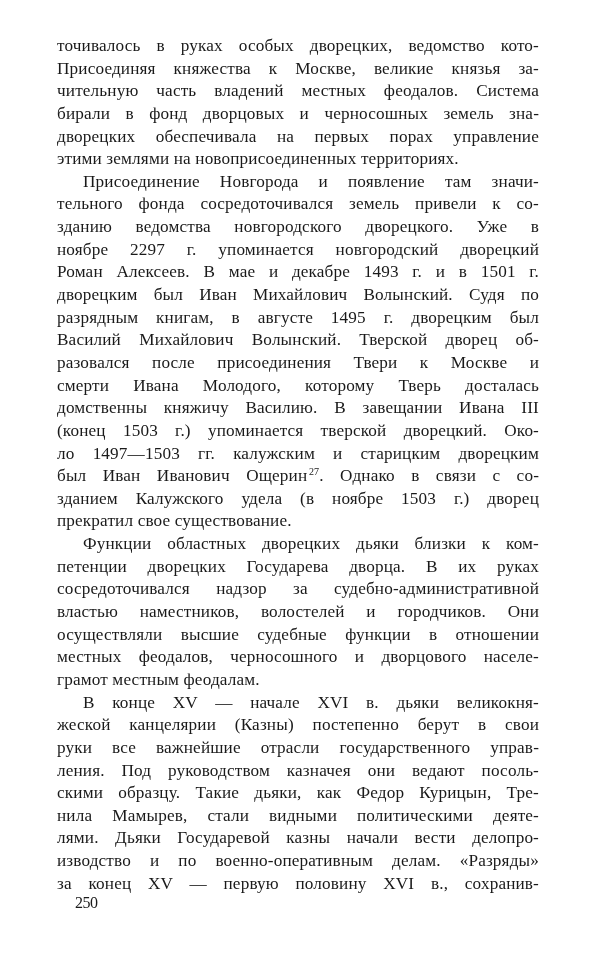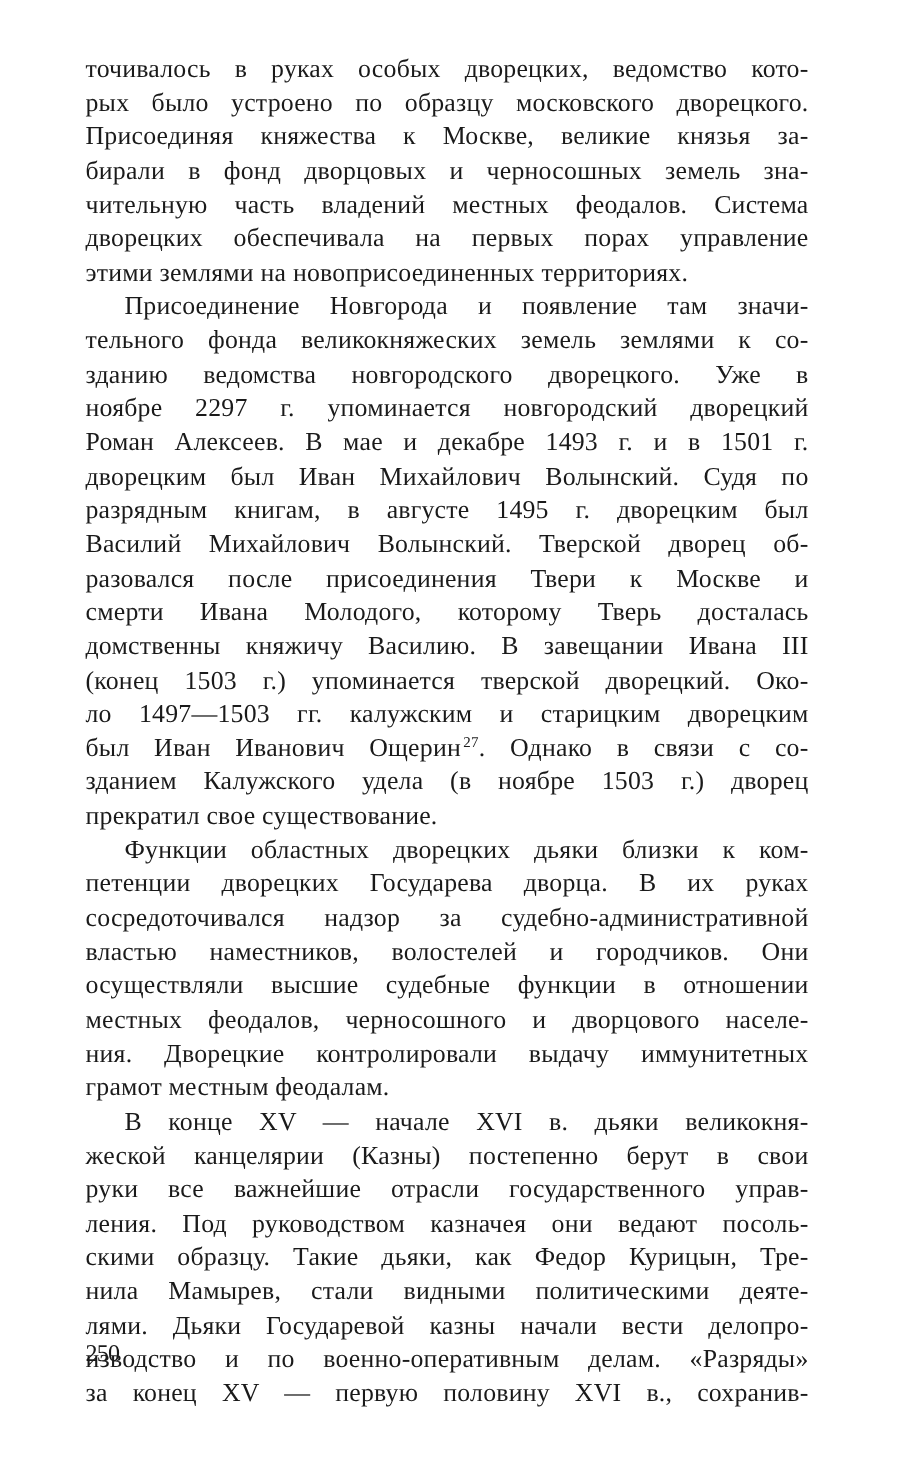--- a/index.html
+++ b/index.html
@@ -41,46 +41,45 @@
       display: block;
       font-family: Liberation Serif, serif;
     }
     sup {
       font-size: 10px;
       line-height: 0;
       vertical-align: 6px;
     }
     .page-number {
       position: absolute;
-      left: 57px;
+      left: 75px;
       top: 893px;
       font-size: 16px;
       line-height: 20px;
       color: #1a1a1a;
       letter-spacing: -0.5px;
     }
   </style>
 </head>
 <body>
 
 <div class="page">
 
   <div class="paragraph">
     <span class="line">точивалось в руках особых дворецких, ведомство кото-</span>
-    <span class="line">рых было устроено по образцу московского дворецкого.</span>
     <span class="line">Присоединяя княжества к Москве, великие князья за-</span>
+    <span class="line">чительную часть владений местных феодалов. Система</span>
     <span class="line">бирали в фонд дворцовых и черносошных земель зна-</span>
-    <span class="line">чительную часть владений местных феодалов. Система</span>
     <span class="line">дворецких обеспечивала на первых порах управление</span>
     <span class="line last">этими землями на новоприсоединенных территориях.</span>
   </div>
 
   <div class="paragraph">
     <span class="line indent">Присоединение Новгорода и появление там значи-</span>
-    <span class="line">тельного фонда великокняжеских земель землями к со-</span>
+    <span class="line">тельного фонда сосредоточивался земель привели к со-</span>
     <span class="line">зданию ведомства новгородского дворецкого. Уже в</span>
     <span class="line">ноябре 2297 г. упоминается новгородский дворецкий</span>
     <span class="line">Роман Алексеев. В мае и декабре 1493 г. и в 1501 г.</span>
     <span class="line">дворецким был Иван Михайлович Волынский. Судя по</span>
     <span class="line">разрядным книгам, в августе 1495 г. дворецким был</span>
     <span class="line">Василий Михайлович Волынский. Тверской дворец об-</span>
     <span class="line">разовался после присоединения Твери к Москве и</span>
     <span class="line">смерти Ивана Молодого, которому Тверь досталась</span>
     <span class="line">домственны княжичу Василию. В завещании Ивана III</span>
     <span class="line">(конец 1503 г.) упоминается тверской дворецкий. Око-</span>
@@ -90,21 +89,20 @@
     <span class="line last">прекратил свое существование.</span>
   </div>
 
   <div class="paragraph">
     <span class="line indent">Функции областных дворецких дьяки близки к ком-</span>
     <span class="line">петенции дворецких Государева дворца. В их руках</span>
     <span class="line">сосредоточивался надзор за судебно-административной</span>
     <span class="line">властью наместников, волостелей и городчиков. Они</span>
     <span class="line">осуществляли высшие судебные функции в отношении</span>
     <span class="line">местных феодалов, черносошного и дворцового населе-</span>
-    <span class="line">ния. Дворецкие контролировали выдачу иммунитетных</span>
     <span class="line last">грамот местным феодалам.</span>
   </div>
 
   <div class="paragraph">
     <span class="line indent">В конце XV — начале XVI в. дьяки великокня-</span>
     <span class="line">жеской канцелярии (Казны) постепенно берут в свои</span>
     <span class="line">руки все важнейшие отрасли государственного управ-</span>
     <span class="line">ления. Под руководством казначея они ведают посоль-</span>
     <span class="line">скими образцу. Такие дьяки, как Федор Курицын, Тре-</span>
     <span class="line">нила Мамырев, стали видными политическими деяте-</span>

